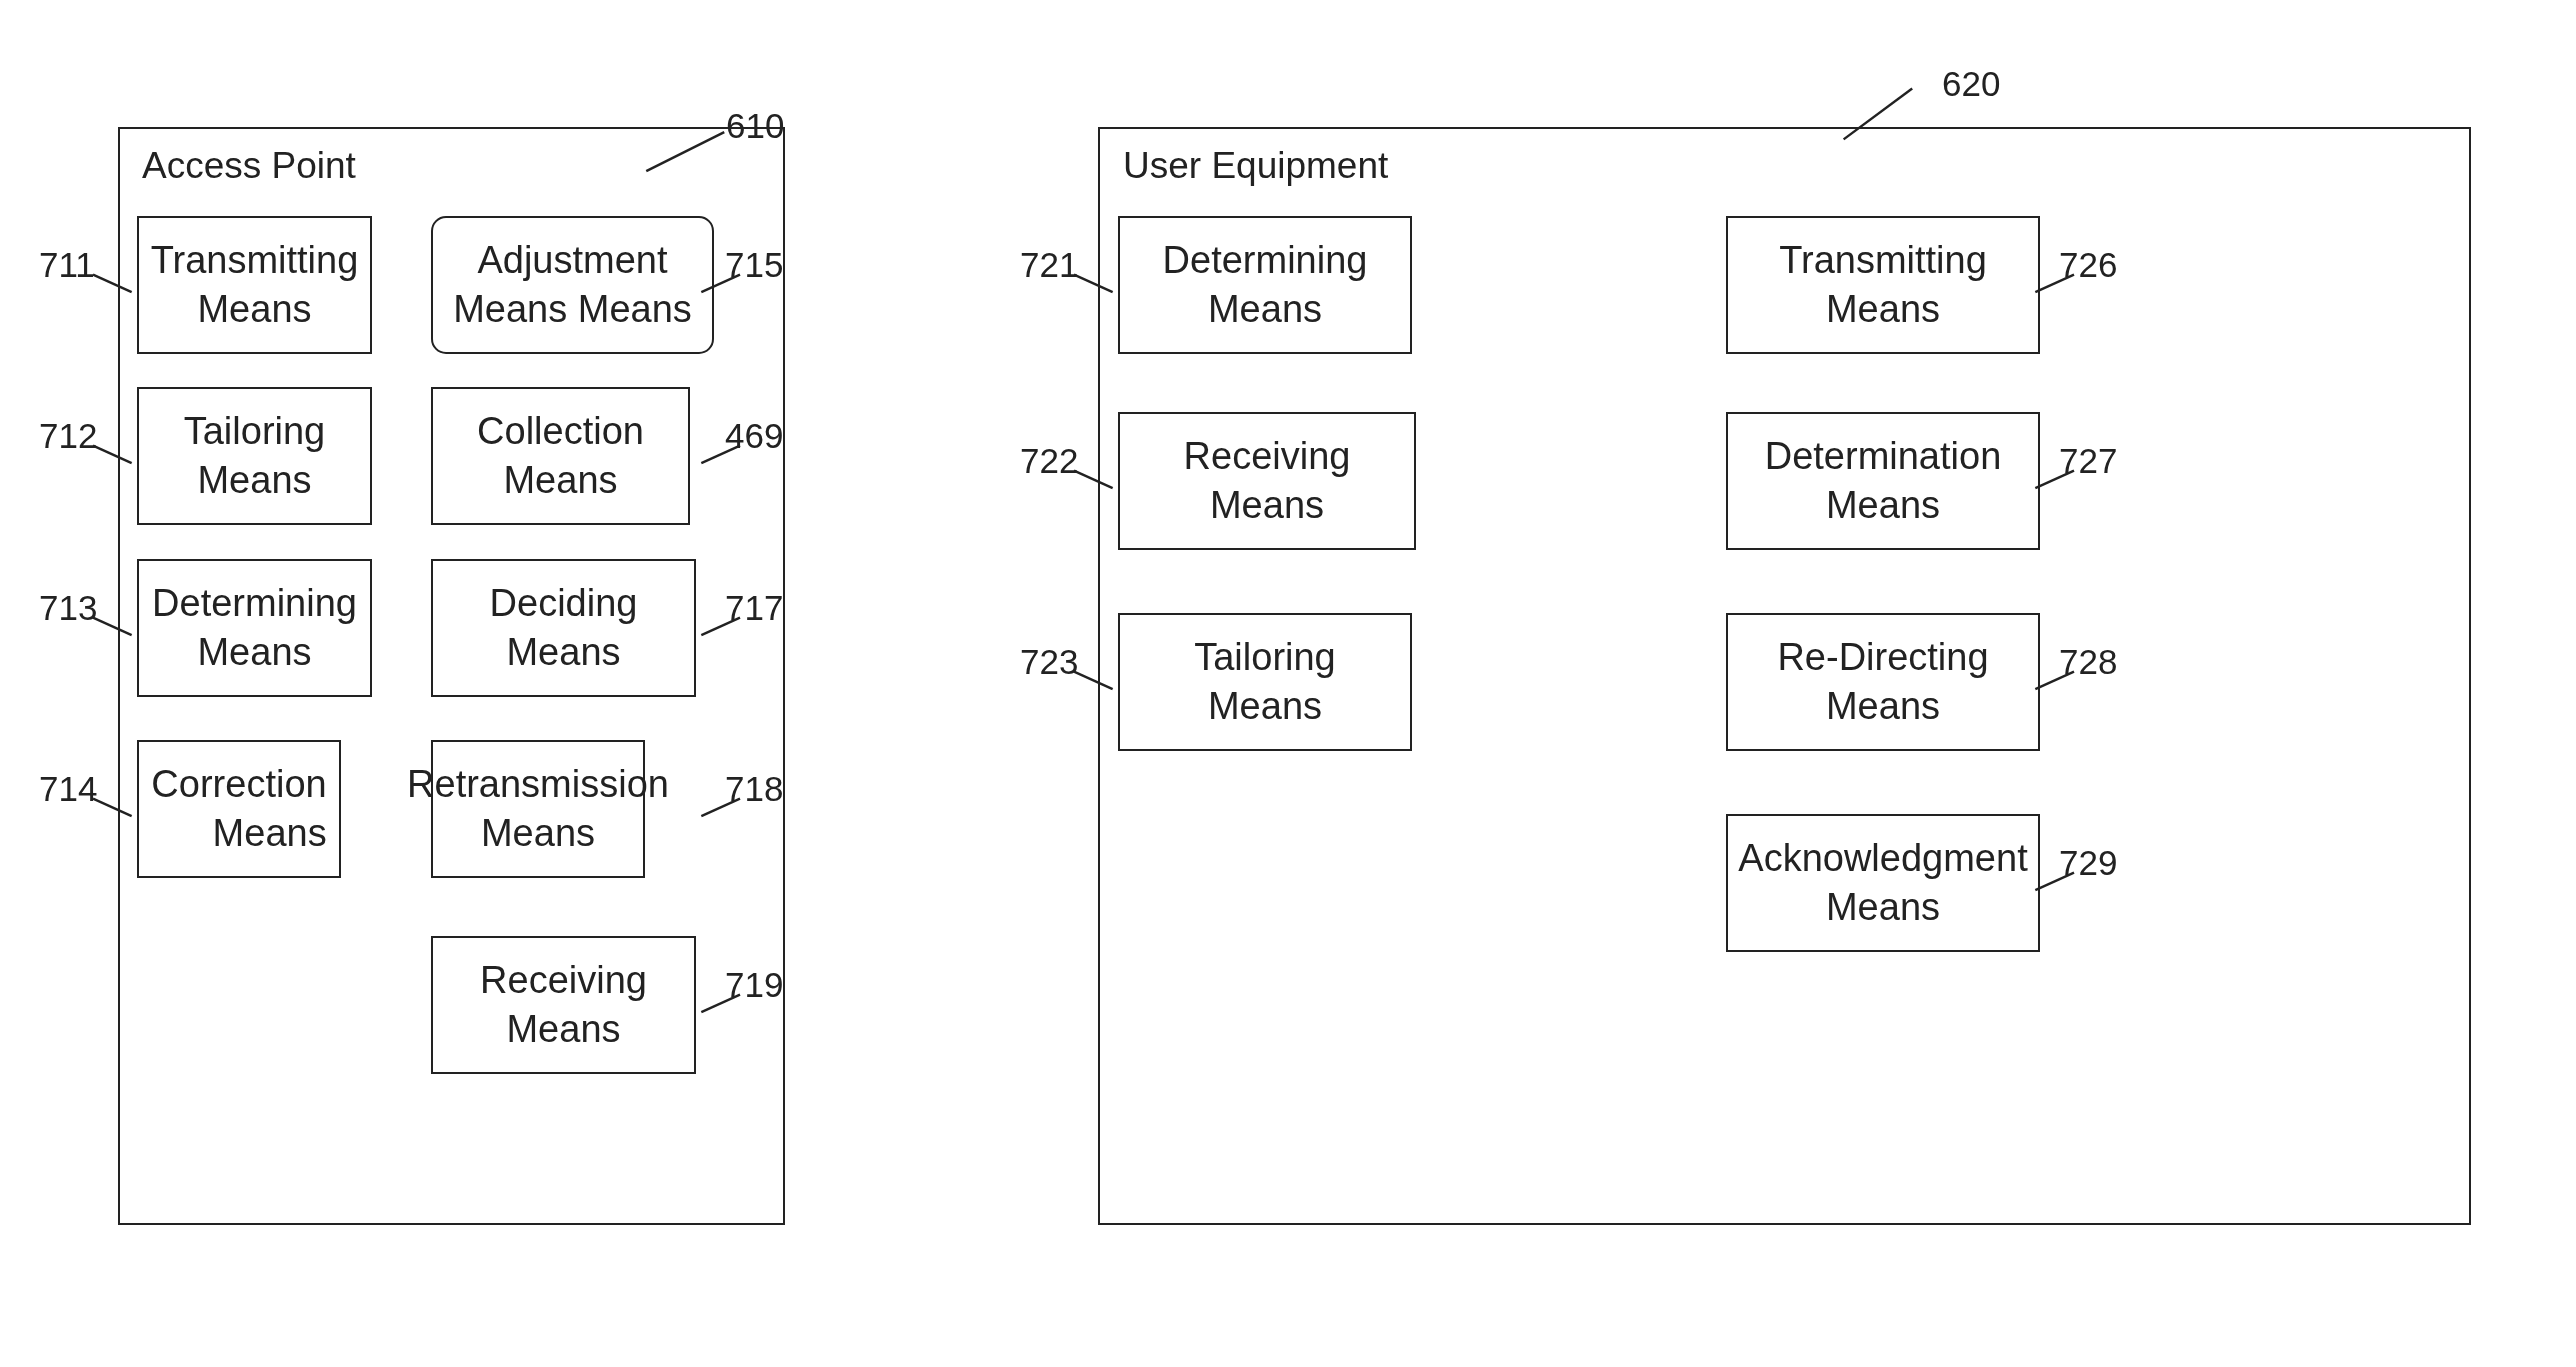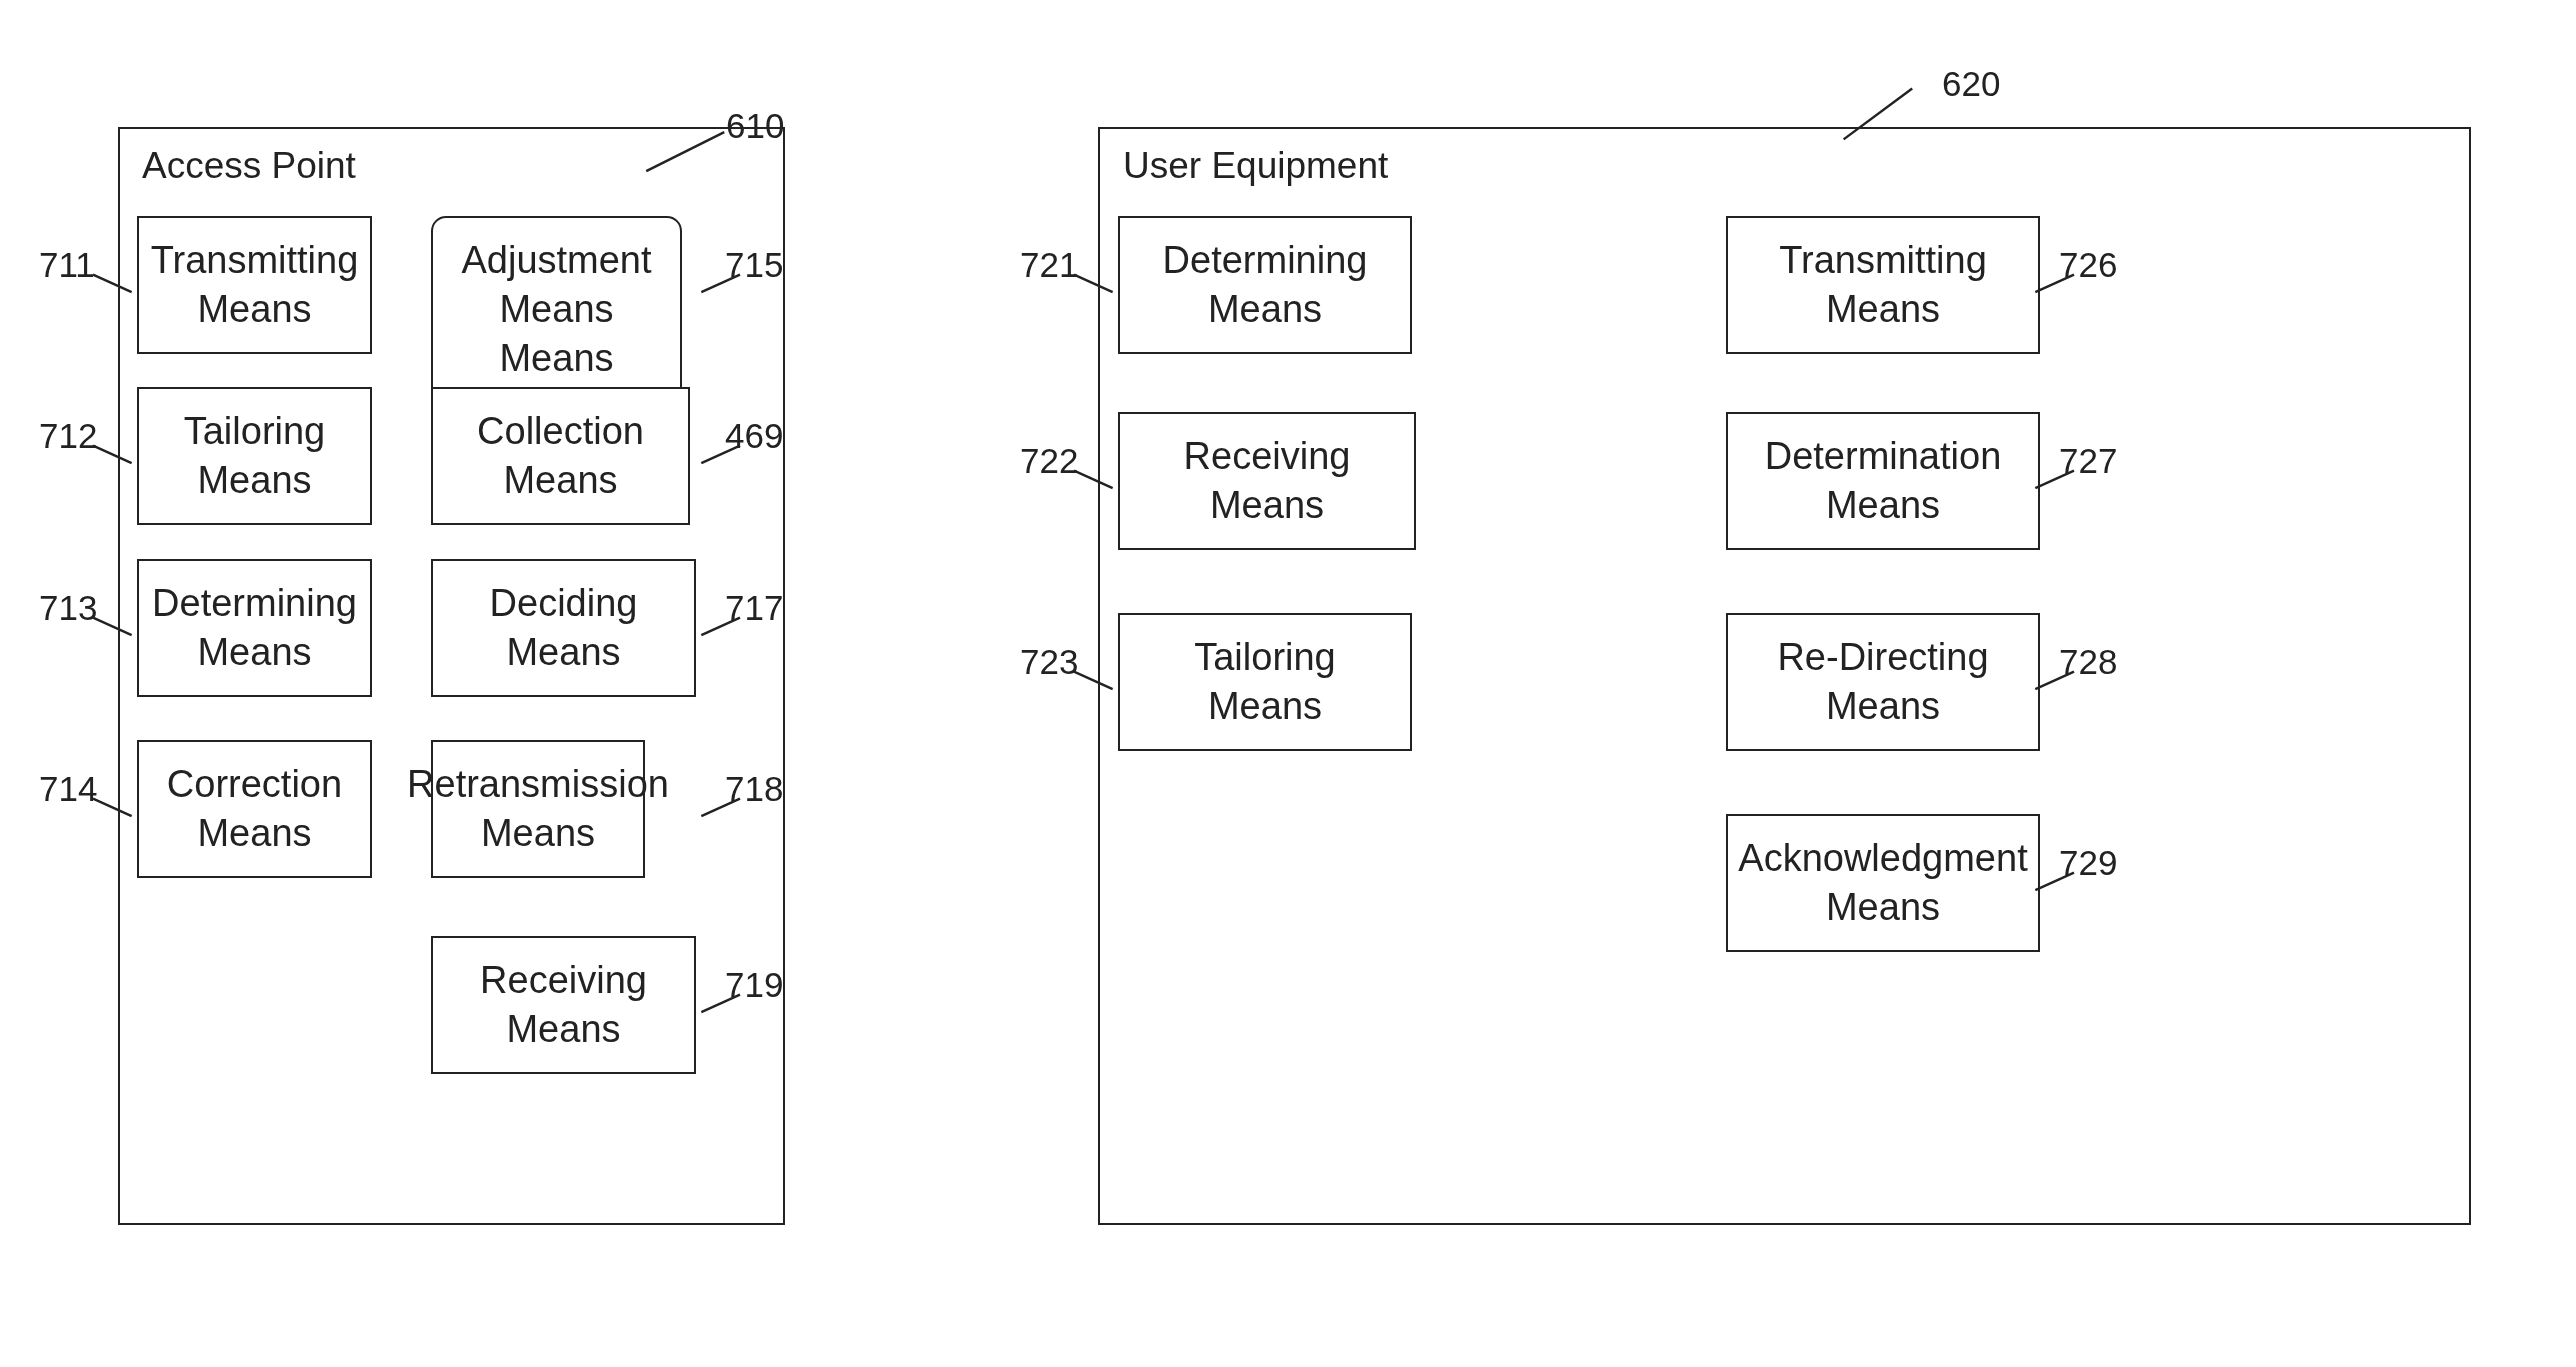--- a/index.html
+++ b/index.html
@@ -113,29 +113,29 @@
       <line x1="55" y1="10" x2="95" y2="28" stroke="#222" stroke-width="2.5"></line>
     </svg>
     <div class="means-box" style="width:235px;">Determining<br>Means</div>
   </div>
 
   <div style="position:absolute; left:137px; top:740px;">
     <span class="ref-num" style="position:absolute; left:-98px; top:29px;">714</span>
     <svg style="position:absolute;left:-98px;top:49px;overflow:visible;" width="108" height="29" viewBox="0 0 110 30">
       <line x1="55" y1="10" x2="95" y2="28" stroke="#222" stroke-width="2.5"></line>
     </svg>
-    <div class="means-box" style="width:235px;">Correction<br>Means</div>
+    <div class="means-box" style="width:204px;text-align:right;">Correction<br>Means</div>
   </div>
 
   <div style="position:absolute; left:431px; top:216px;">
     <span class="ref-num" style="position:absolute; left:294px; top:29px;">715</span>
     <svg style="position:absolute;left:270px;top:49px;overflow:visible;" width="78" height="29" viewBox="0 0 80 30">
       <line x1="0" y1="28" x2="40" y2="10" stroke="#222" stroke-width="2.5"></line>
     </svg>
-    <div class="means-box" style="width:251px;border-radius:15px;">Adjustment<br>Means Means</div>
+    <div class="means-box" style="width:283px;border-radius:15px;">Adjustment<br>Means Means</div>
   </div>
 
   <div style="position:absolute; left:431px; top:387px;">
     <span class="ref-num" style="position:absolute; left:294px; top:29px;">469</span>
     <svg style="position:absolute;left:270px;top:49px;overflow:visible;" width="78" height="29" viewBox="0 0 80 30">
       <line x1="0" y1="28" x2="40" y2="10" stroke="#222" stroke-width="2.5"></line>
     </svg>
     <div class="means-box" style="width:259px;">Collection Means</div>
   </div>
 

